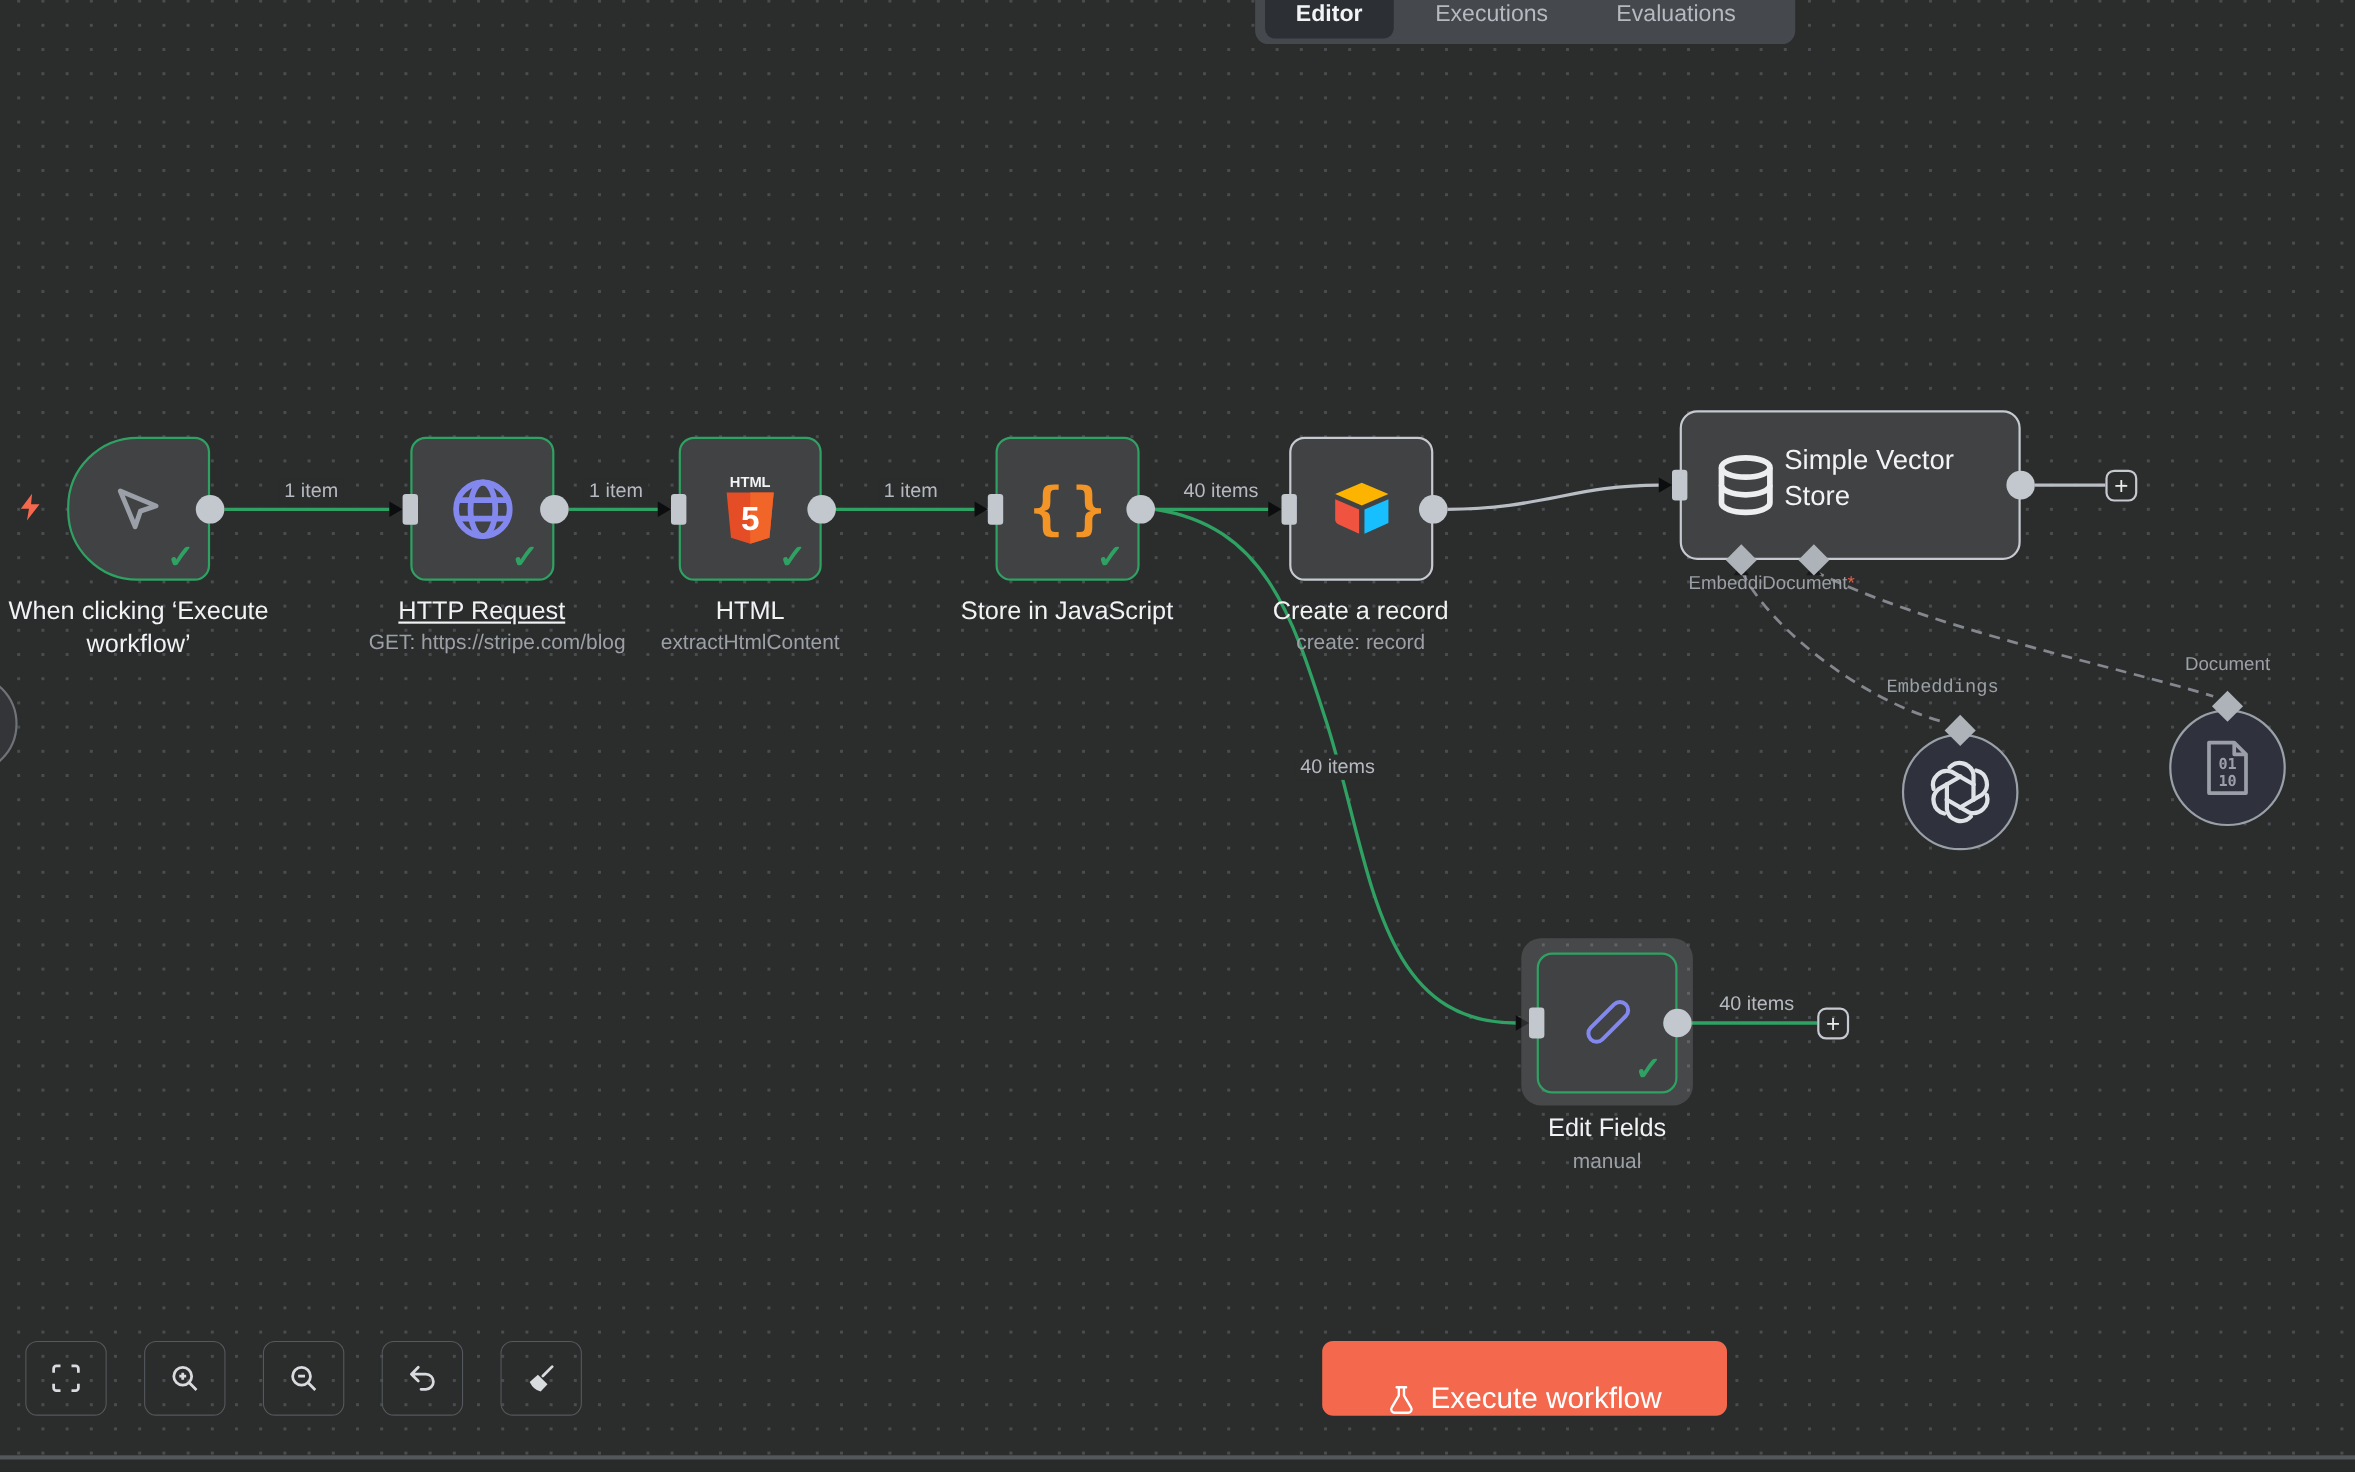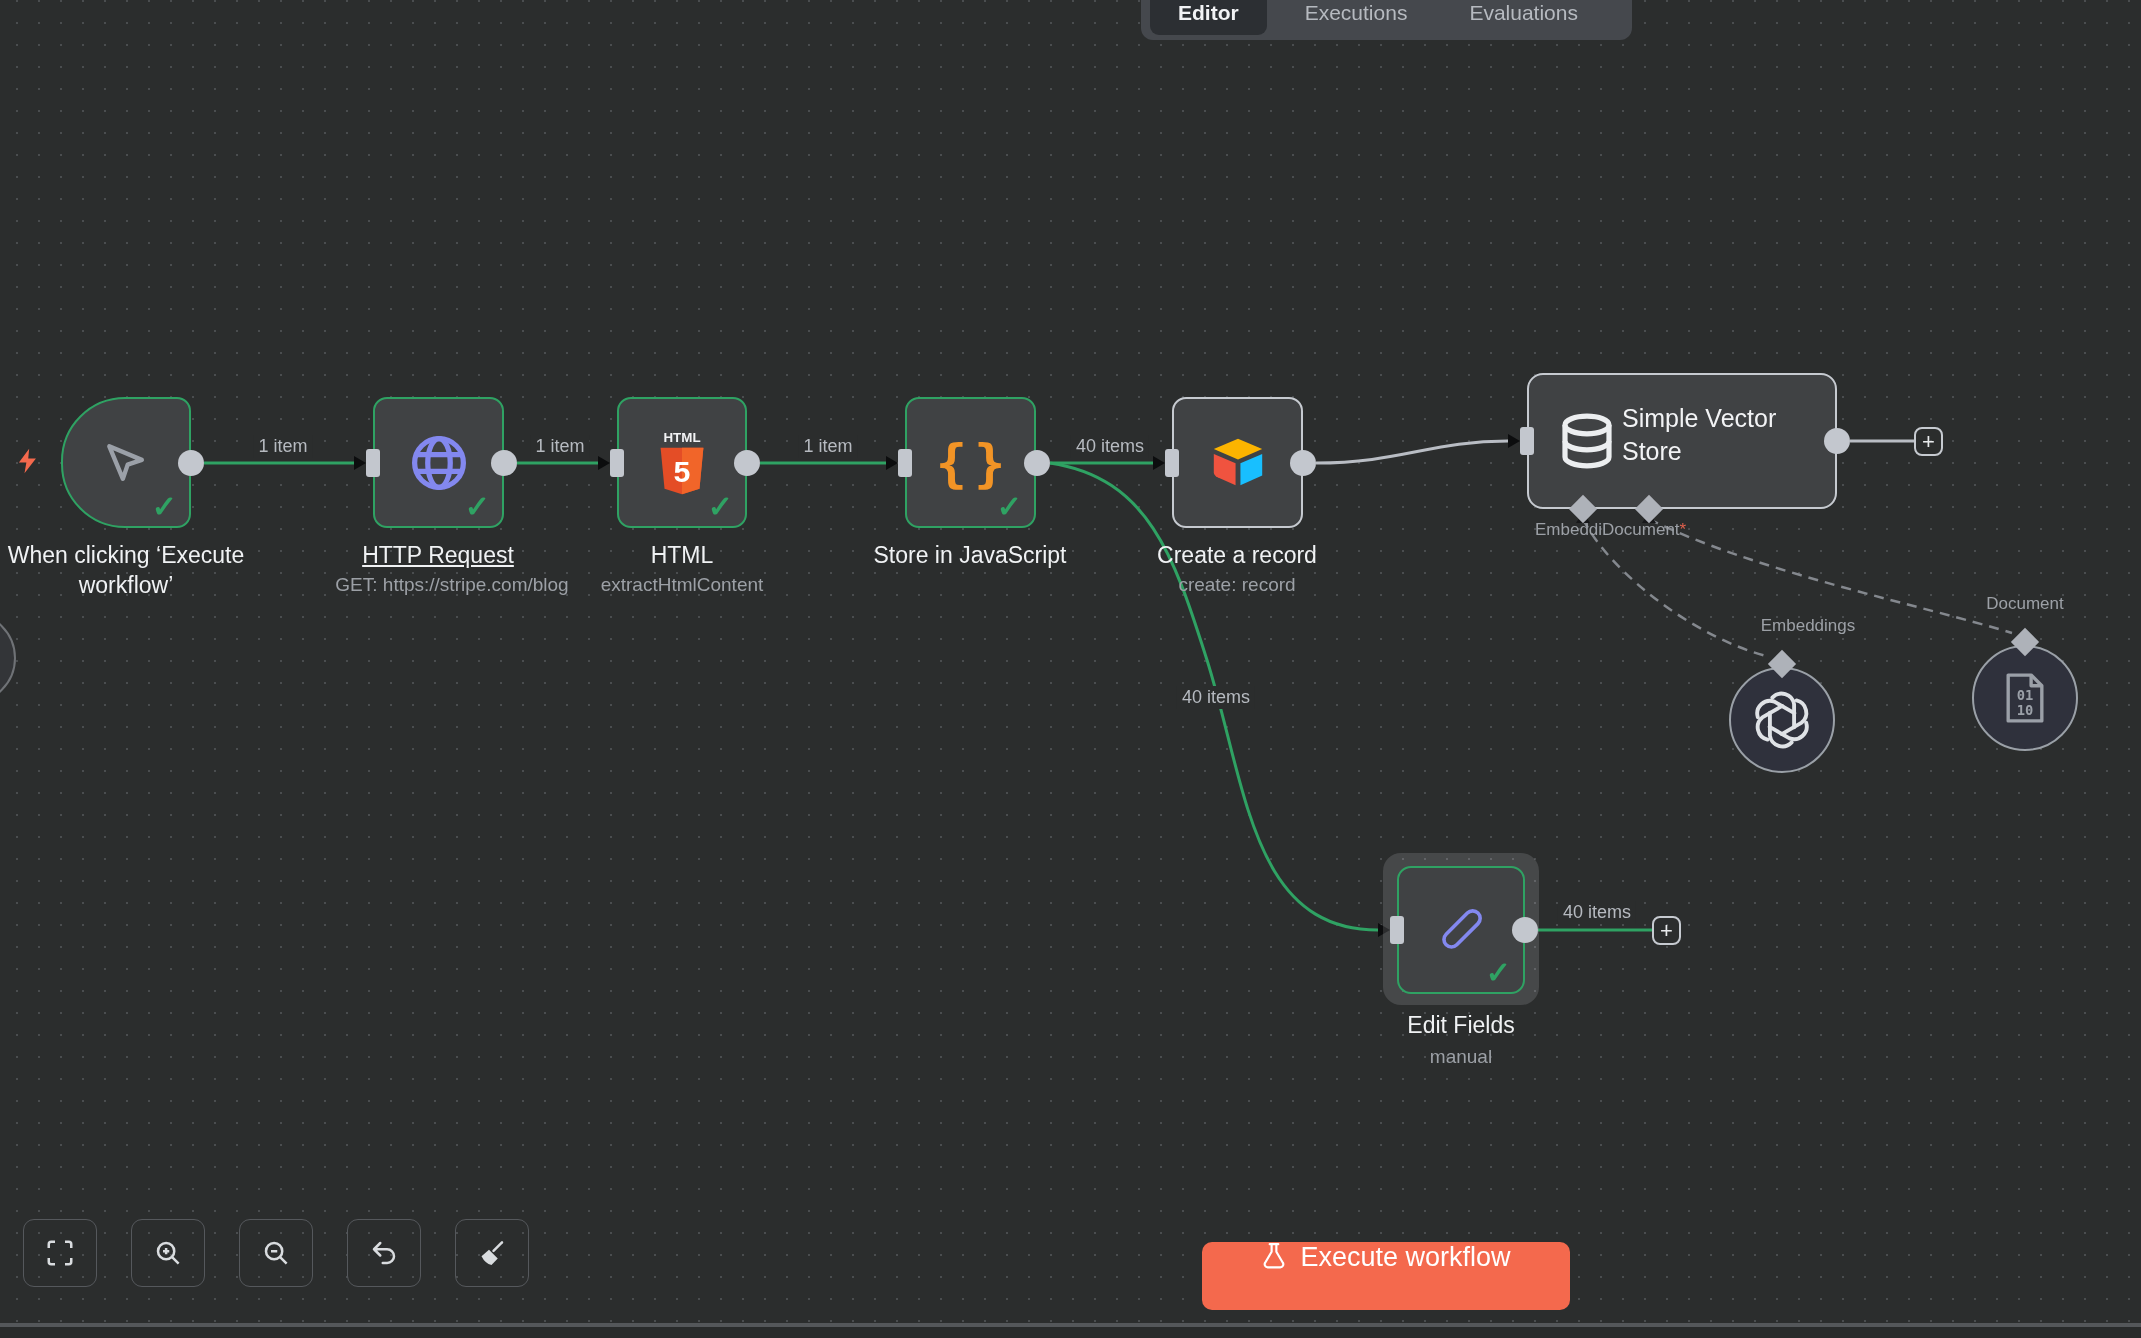--- a/index.html
+++ b/index.html
@@ -49,21 +49,21 @@
             border-radius:12px; display:flex; align-items:stretch; gap:14px; padding:5px 9px; z-index:6; }
   .tab { display:flex; align-items:center; justify-content:center; font-size:21px; color:#b6bac0; padding:0 24px; }
   .tab.active { background:#2c2f33; border-radius:9px; color:#f2f3f5; font-weight:600; padding:0 28px; }
 
   .tbtn { position:absolute; width:74px; height:68px; border:1.5px solid #55585c; border-radius:11px;
           background:transparent; display:flex; align-items:center; justify-content:center; z-index:6; }
   .tbtn svg { stroke:#d9dcdf; }
 
   .execbtn { position:absolute; left:1202px; top:1219px; width:368px; height:68px; background:#f4694d;
              border:none; border-radius:10px; color:#fff; font-size:27px; font-family:"Liberation Sans",sans-serif;
-             display:flex; align-items:flex-start; justify-content:center; gap:13px; z-index:6;margin-top:23px; }
+             display:flex; align-items:flex-end; justify-content:center; gap:13px; z-index:6; }
 
   .braces { font-family:"DejaVu Sans Mono", monospace; font-size:52px; font-weight:bold;
             color:#f29426; letter-spacing:7px; padding-left:7px; }
 
   .hairline { position:absolute; left:0; top:1323px; width:2141px; height:4px; background:#54575a; z-index:5; }
   .understrip { position:absolute; left:0; top:1327px; width:2141px; height:11px; background:#292b2b; z-index:5; }
   .partial-node { position:absolute; left:-76px; top:612px; width:92px; height:92px; border-radius:50%;
                   background:#333538; border:2.5px solid #6f7276; z-index:3; }
 </style>
 </head>
@@ -166,21 +166,21 @@
     </svg>
   </div>
   <div class="vtitle">Simple Vector Store</div>
   <div class="in-rect" style="left:1520px;top:427px;"></div>
   <div class="out-dot" style="left:1824px;top:428px;"></div>
   <div class="diamond" style="left:1573px;top:499px;"></div>
   <div class="diamond" style="left:1639px;top:499px;"></div>
   <div class="plabel" style="left:1535px;top:520px;"><span>EmbeddiDocument</span><span class="req">*</span></div>
   <button class="plusbtn" style="left:1914px;top:427px;">+</button>
 
-  <div class="plabel" style="left:1708px;top:616px;width:200px;text-align:center;">Embeddings</div>
+  <div class="plabel" style="left:1666px;top:616px;width:200px;text-align:center;font-family:Liberation Mono, monospace;">Embeddings</div>
   <div class="diamond" style="left:1772px;top:654px;"></div>
   <div class="circle-node" style="left:1729px;top:667px;">
     <svg width="58" height="58" viewBox="-24 -24 48 48">
       <g stroke="#dfe2e6" stroke-width="3.2" fill="none" stroke-linecap="round" stroke-linejoin="round">
         <path d="M -8 -18.5 A 10.5 10.5 0 0 1 10 -13 L 10 6"></path>
         <path d="M -8 -18.5 A 10.5 10.5 0 0 1 10 -13 L 10 6" transform="rotate(60)"></path>
         <path d="M -8 -18.5 A 10.5 10.5 0 0 1 10 -13 L 10 6" transform="rotate(120)"></path>
         <path d="M -8 -18.5 A 10.5 10.5 0 0 1 10 -13 L 10 6" transform="rotate(180)"></path>
         <path d="M -8 -18.5 A 10.5 10.5 0 0 1 10 -13 L 10 6" transform="rotate(240)"></path>
         <path d="M -8 -18.5 A 10.5 10.5 0 0 1 10 -13 L 10 6" transform="rotate(300)"></path>

